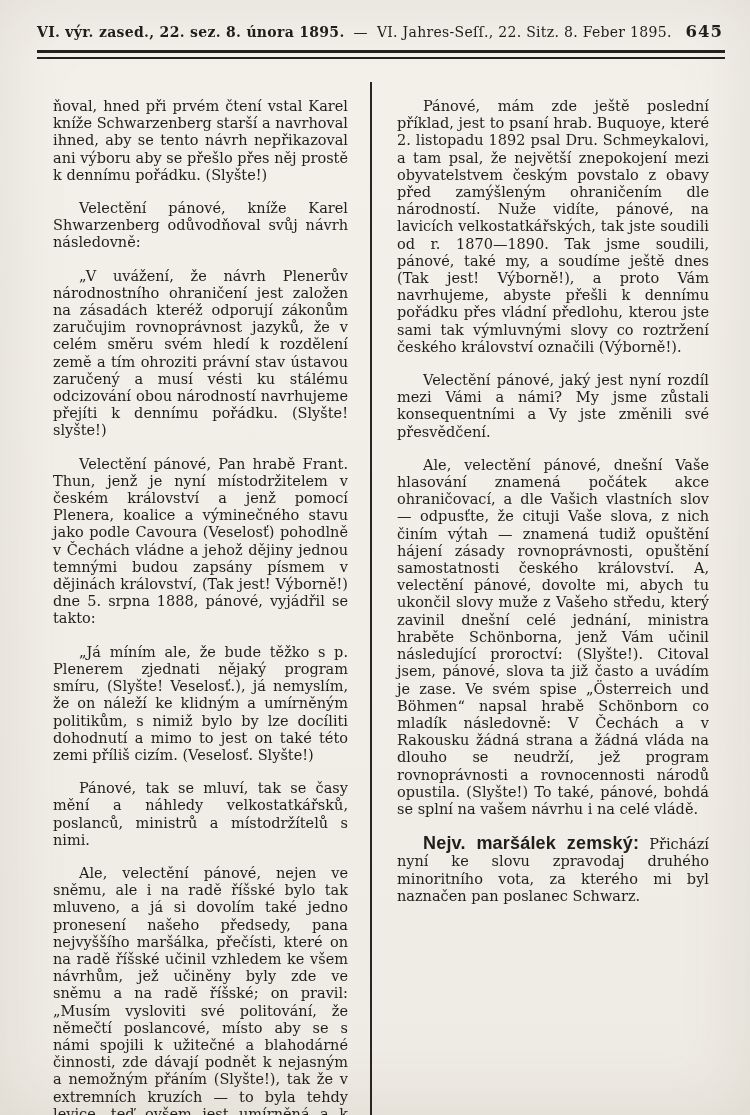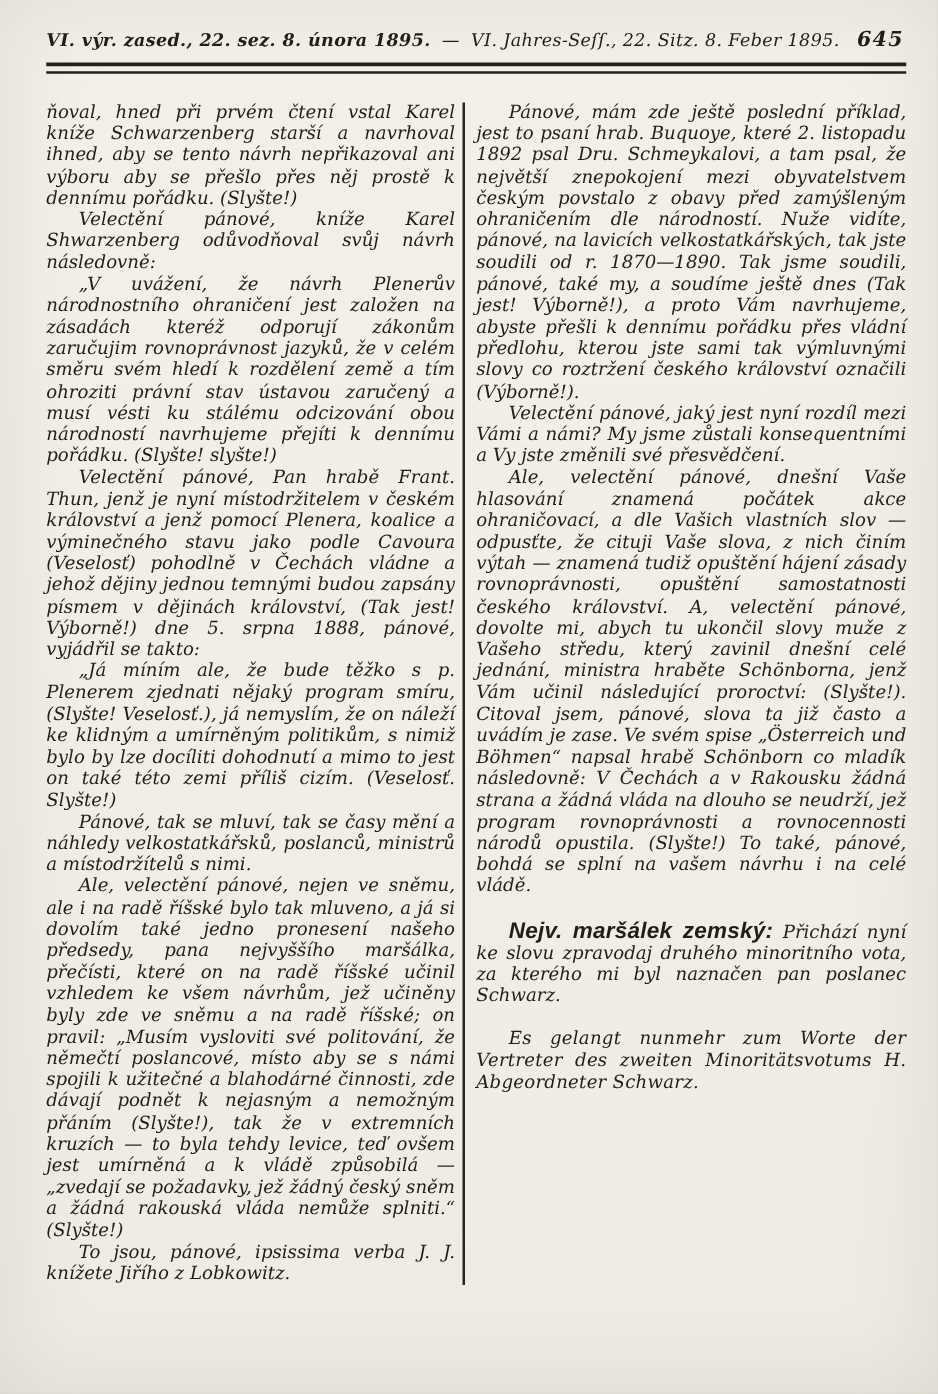--- a/index.html
+++ b/index.html
@@ -1,15 +1,15 @@
 <!DOCTYPE html>
 <html lang="cs"><head>
 <meta charset="utf-8">
 <style>
-  * { box-sizing: border-box; font-style: italic; }
+  * { box-sizing: border-box; }
   html, body { margin: 0; padding: 0; }
   body {
     width: 750px; height: 1115px;
     background: #dedad2;
     font-family: "DejaVu Serif", "Liberation Serif", serif;
   }
   .page {
     position: relative;
     width: 750px; height: 1115px;
     background: linear-gradient(180deg, #f3f0ea 0%, #f1eee7 55%, #eeebe4 100%);
@@ -50,21 +50,21 @@
   .col { font-size: 14.5px; line-height: 17.2px; }
   .col-left  { width: 327px; }
   .col-right { flex: 1; }
   .divider {
     width: 2px;
     background: #2a2520;
     margin-left: 6px;
     margin-right: 9px;
   }
   .para {
-    margin: 0;
+    margin: 16px;
     text-indent: 26px;
     text-align: justify;
   }
   .para.no-indent { text-indent: 0; }
   .gap-before { margin-top: 17px; }
   .speaker-name {
     font-family: "Liberation Sans", "DejaVu Sans", sans-serif;
     font-weight: bold;
     font-size: 18px;
     letter-spacing: 0.2px;
@@ -104,17 +104,16 @@
 
     <div class="divider"></div>
 
     <div class="col col-right">
       <p class="para">Pánové, mám zde ještě poslední příklad, jest to psaní hrab. Buquoye, které 2. listopadu 1892 psal Dru. Schmeykalovi, a tam psal, že největší znepokojení mezi obyvatelstvem českým povstalo z obavy před zamýšleným ohraničením dle národností. Nuže vidíte, pánové, na lavicích velkostatkářských, tak jste soudili od r. 1870—1890. Tak jsme soudili, pánové, také my, a soudíme ještě dnes (Tak jest! Výborně!), a proto Vám navrhujeme, abyste přešli k dennímu pořádku přes vládní předlohu, kterou jste sami tak výmluvnými slovy co roztržení českého království označili (Výborně!).</p>
       <p class="para">Velectění pánové, jaký jest nyní rozdíl mezi Vámi a námi? My jsme zůstali konsequentními a Vy jste změnili své přesvědčení.</p>
       <p class="para">Ale, velectění pánové, dnešní Vaše hlasování znamená počátek akce ohraničovací, a dle Vašich vlastních slov — odpusťte, že cituji Vaše slova, z nich činím výtah — znamená tudiž opuštění hájení zásady rovnoprávnosti, opuštění samostatnosti českého království. A, velectění pánové, dovolte mi, abych tu ukončil slovy muže z Vašeho středu, který zavinil dnešní celé jednání, ministra hraběte Schönborna, jenž Vám učinil následující proroctví: (Slyšte!). Citoval jsem, pánové, slova ta již často a uvádím je zase. Ve svém spise „Österreich und Böhmen“ napsal hrabě Schönborn co mladík následovně: V Čechách a v Rakousku žádná strana a žádná vláda na dlouho se neudrží, jež program rovnoprávnosti a rovnocennosti národů opustila. (Slyšte!) To také, pánové, bohdá se splní na vašem návrhu i na celé vládě.</p>
       <p class="para gap-before">
         <span class="speaker-name">Nejv. maršálek zemský:</span><span> Přichází nyní ke slovu zpravodaj druhého minoritního vota, za kterého mi byl naznačen pan poslanec Schwarz.</span>
       </p>
-      <p class="para gap-before fraktur">Es gelangt nunmehr zum Worte der Vertreter des zweiten Minoritätsvotums H. Abgeordneter Schwarz.</p>
     </div>
 
   </div>
 </div>
 
 </body></html>

